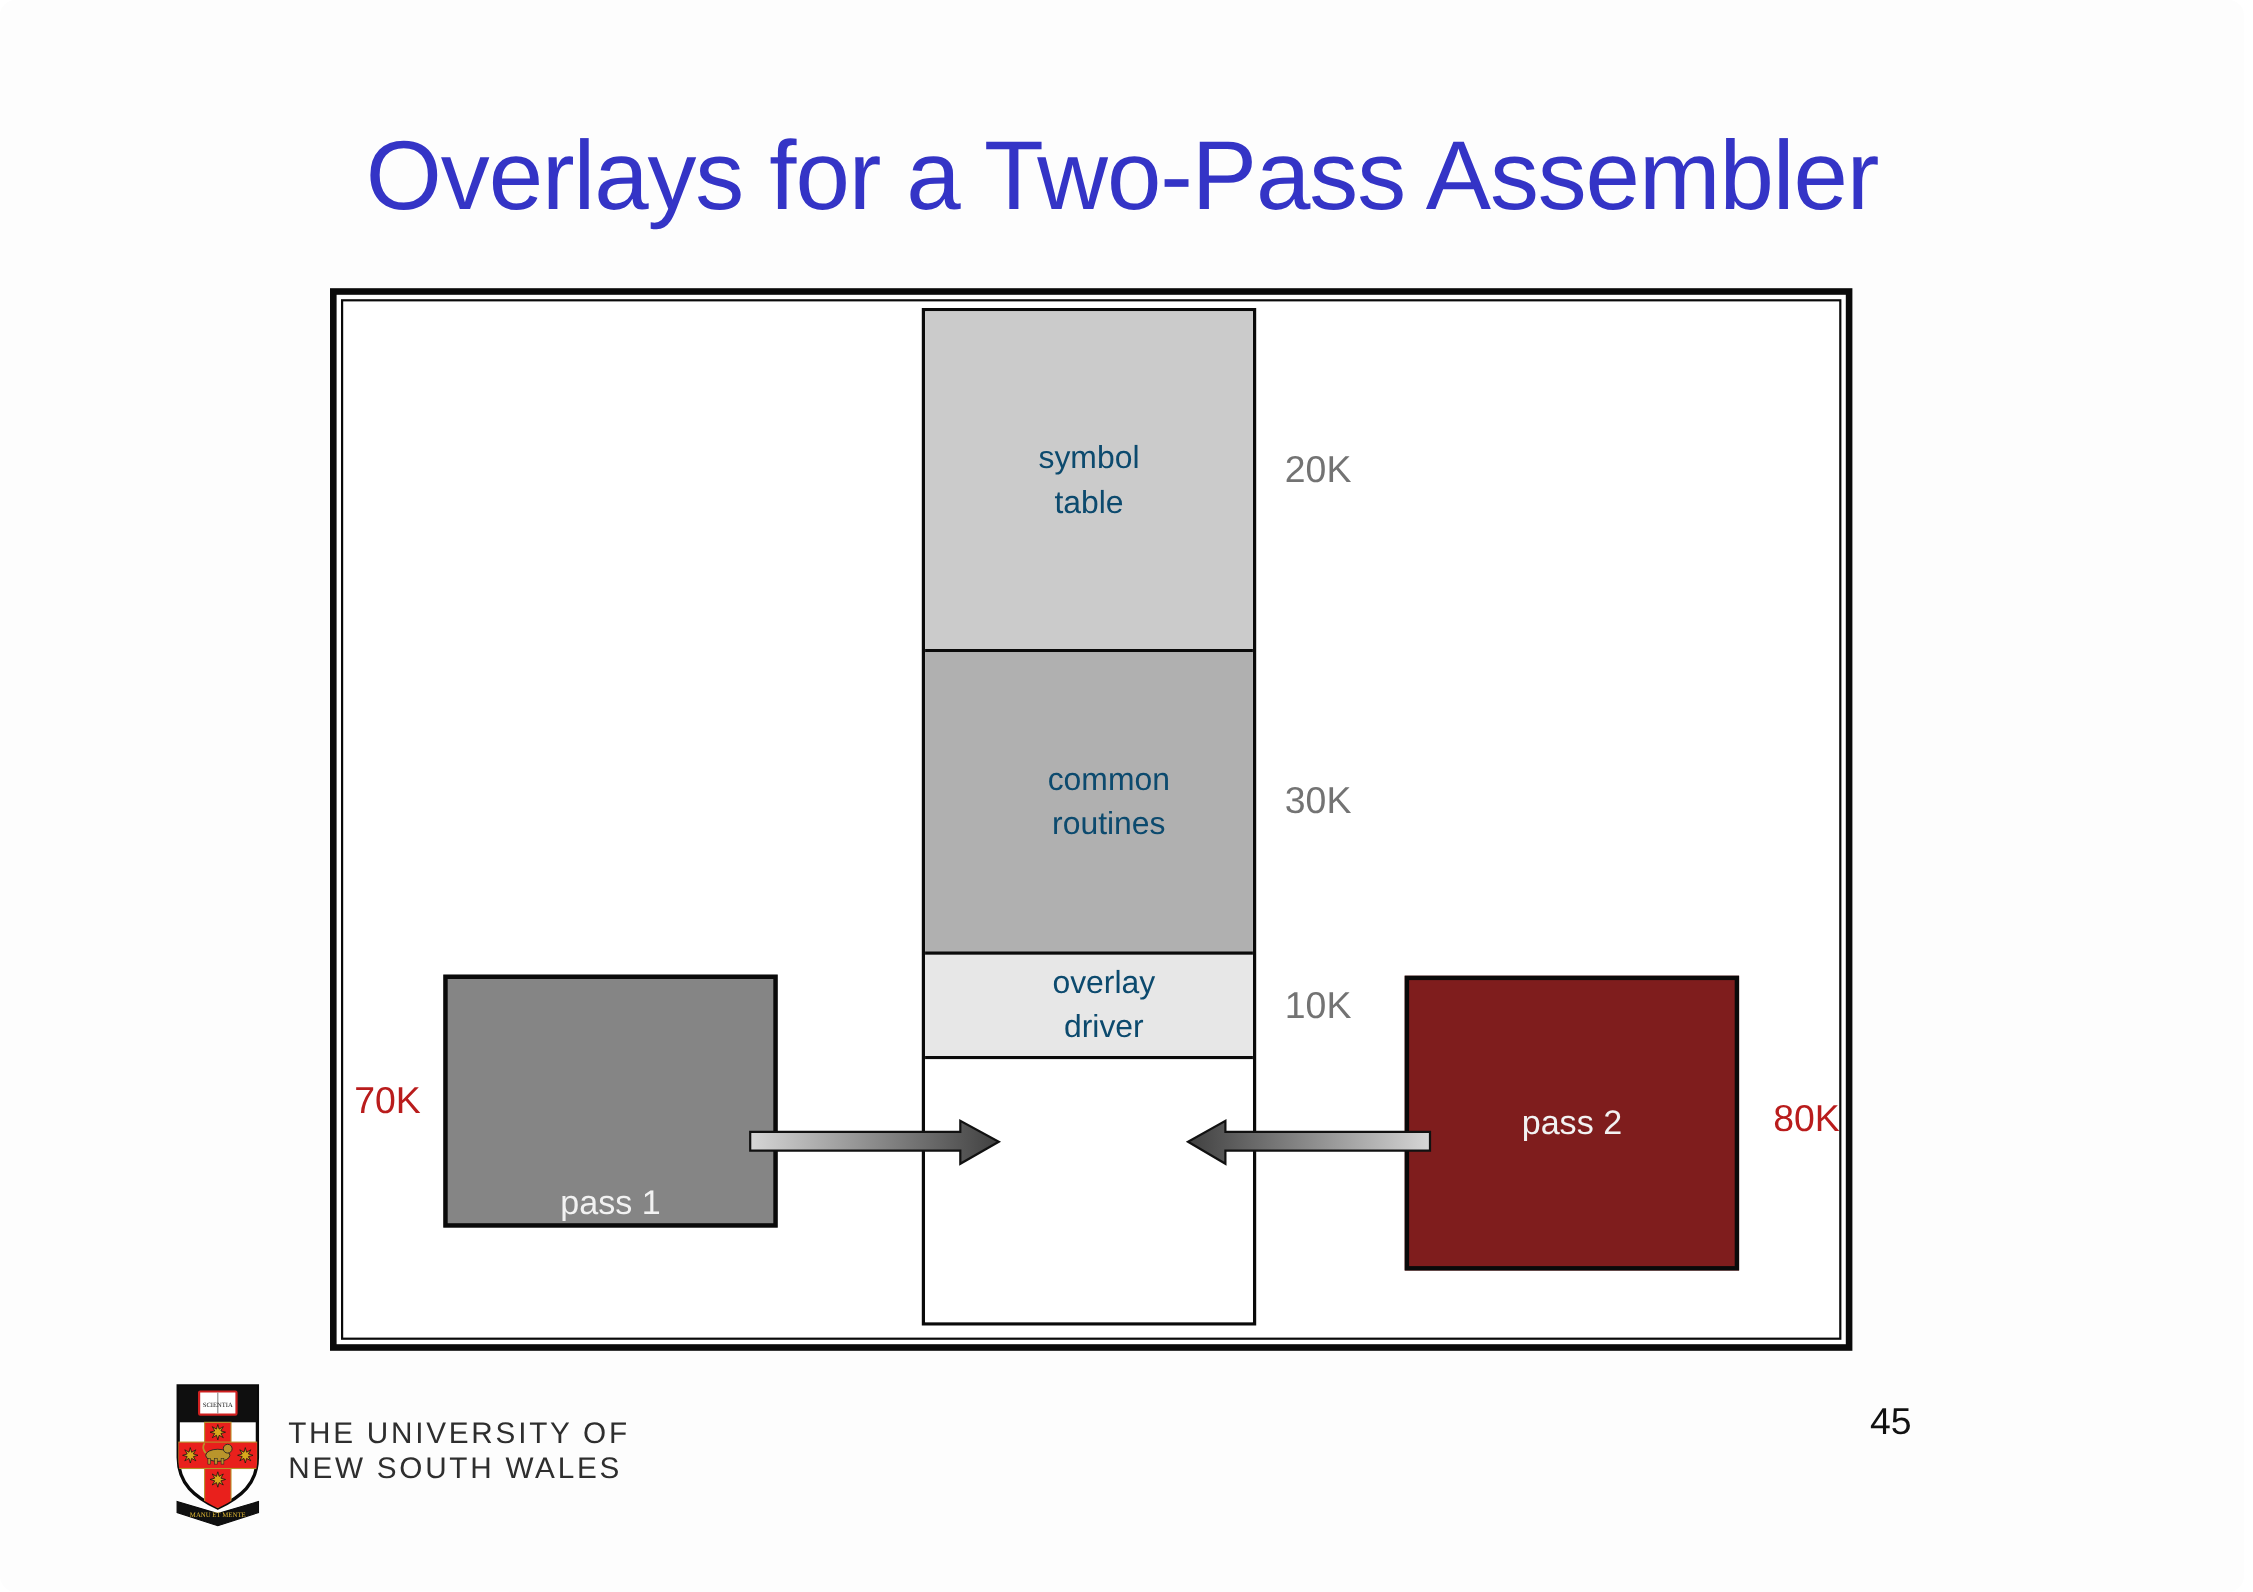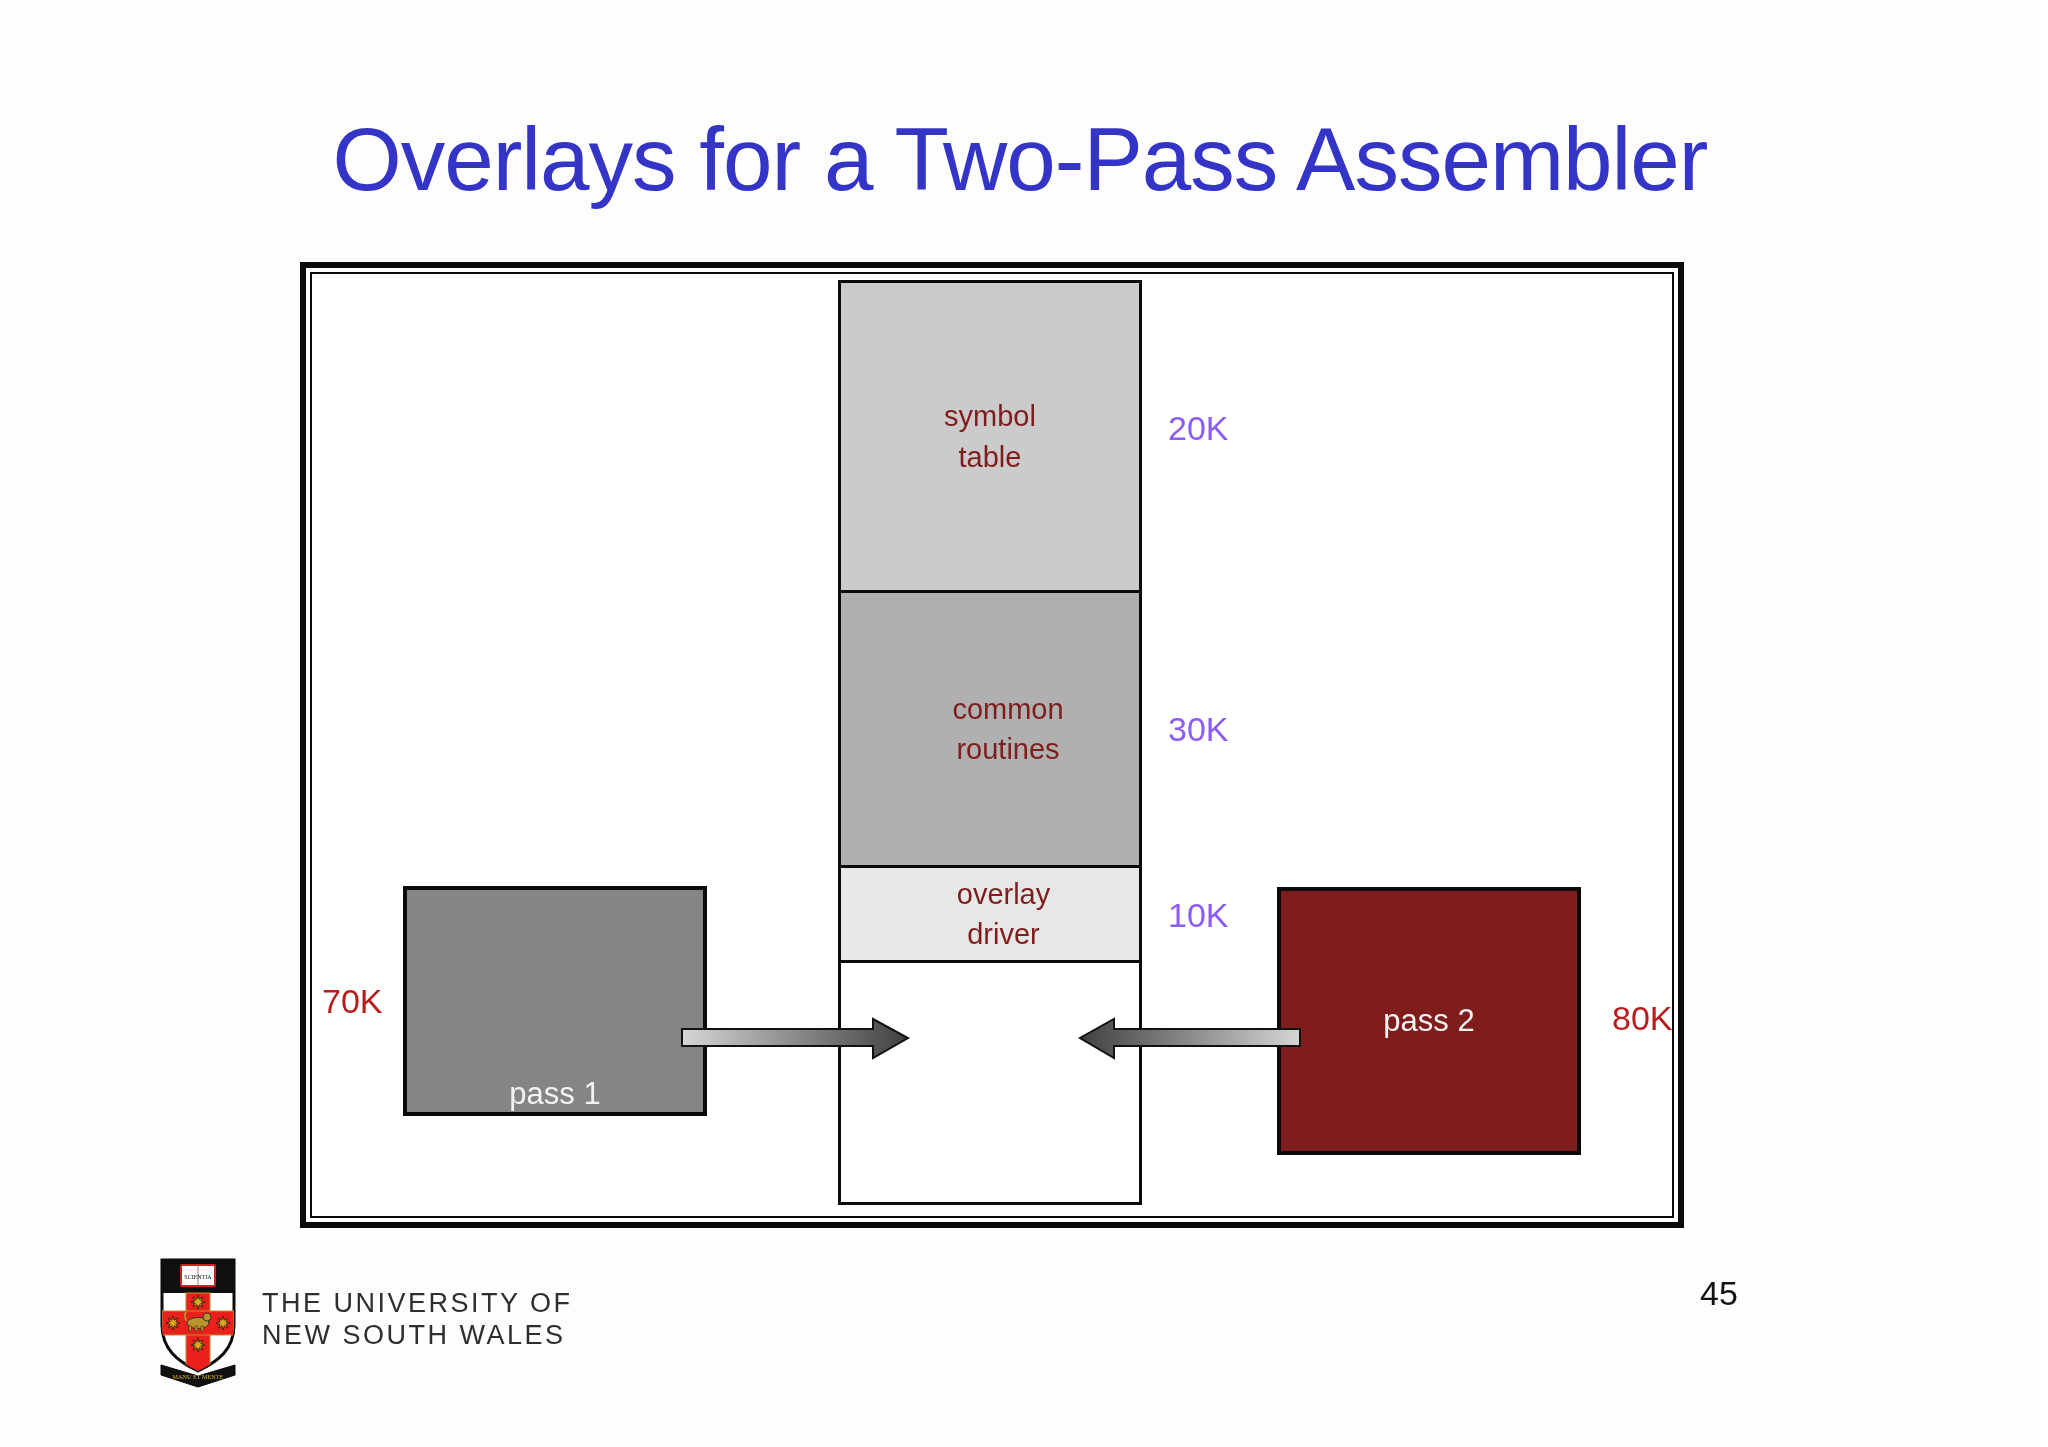--- a/index.html
+++ b/index.html
@@ -45,32 +45,32 @@
   }
   .segment{
     box-sizing:border-box;
     border-bottom:3px solid #0a0a0a;
     display:flex;
     flex-direction:column;
     align-items:center;
     justify-content:center;
     font-size:29px;
     line-height:1.38;
-    color:#7f1d1d;
+    color:#0c4a6e;
     text-align:center;
   }
   .seg-symbol-table{height:310px;}
   .seg-common-routines{height:275px;}
   .seg-overlay-driver{height:95px;padding-left:27px;}
   .seg-empty{flex:1; border-bottom:none; background:#ffffff;}
   .size-label{
     position:absolute;
     left:1168px;
     font-size:34px;
-    color:#8b5cf6;
+    color:#737373;
     transform:translateY(-50%);
     white-space:nowrap;
   }
   .size-20k{top:428px;}
   .size-30k{top:729px;}
   .size-10k{top:915px;}
   .pass-box{
     position:absolute;
     border:4px solid #0a0a0a;
     box-sizing:border-box;

